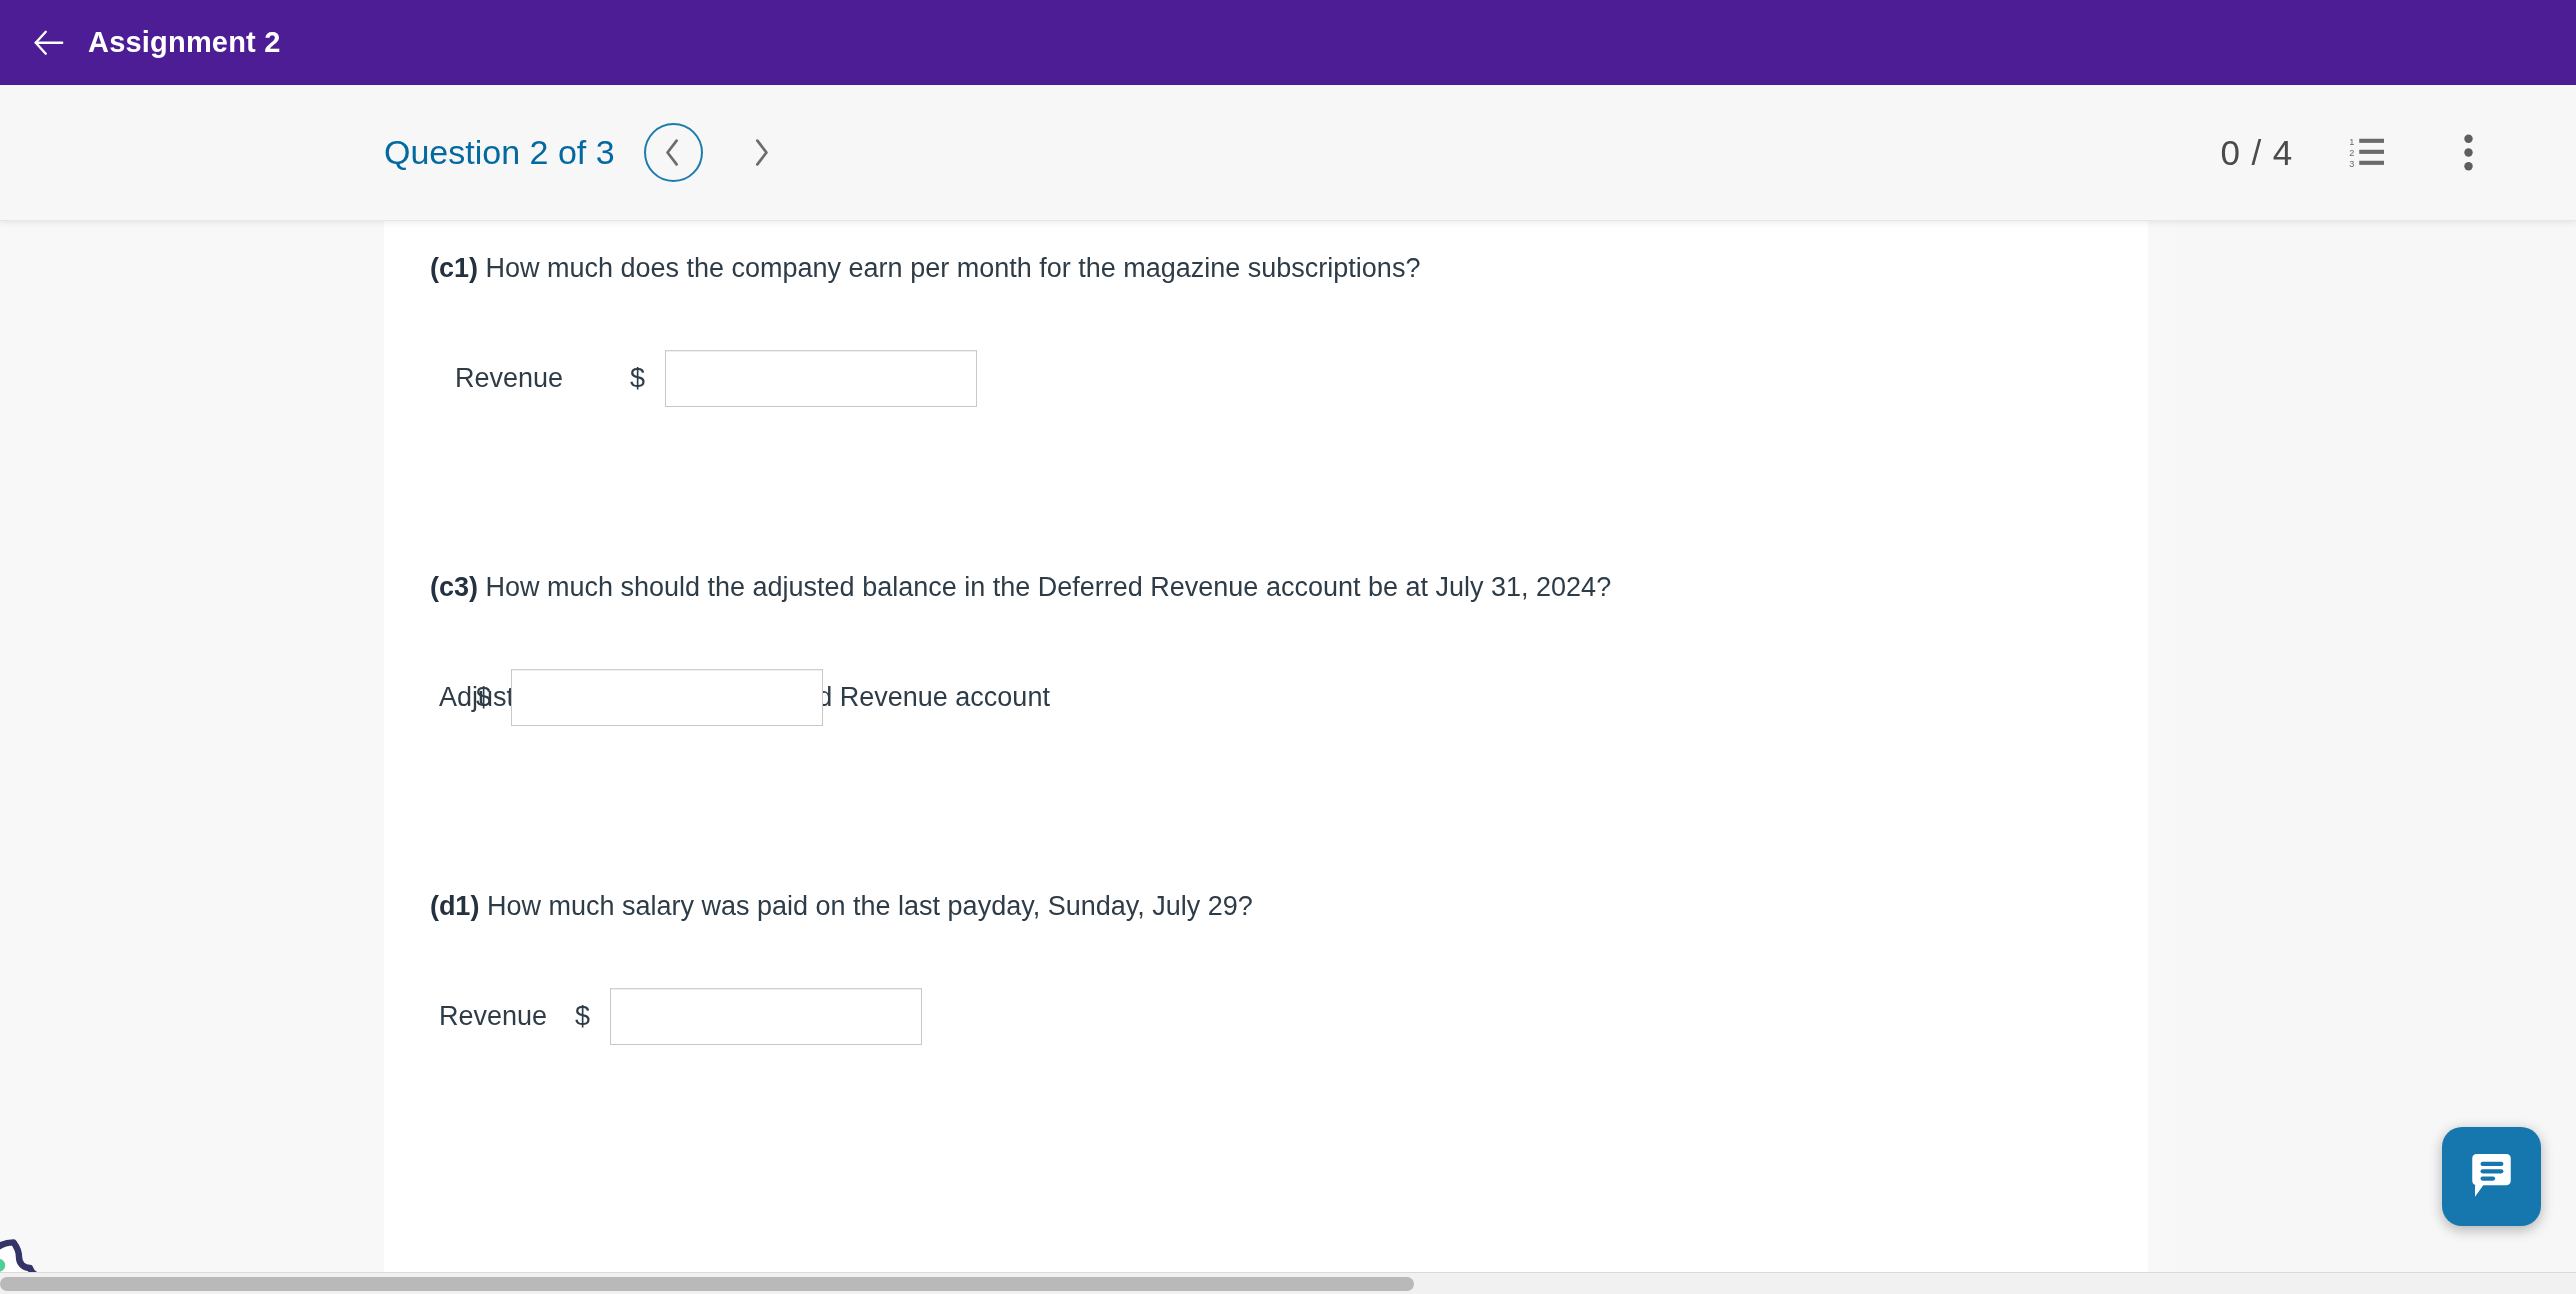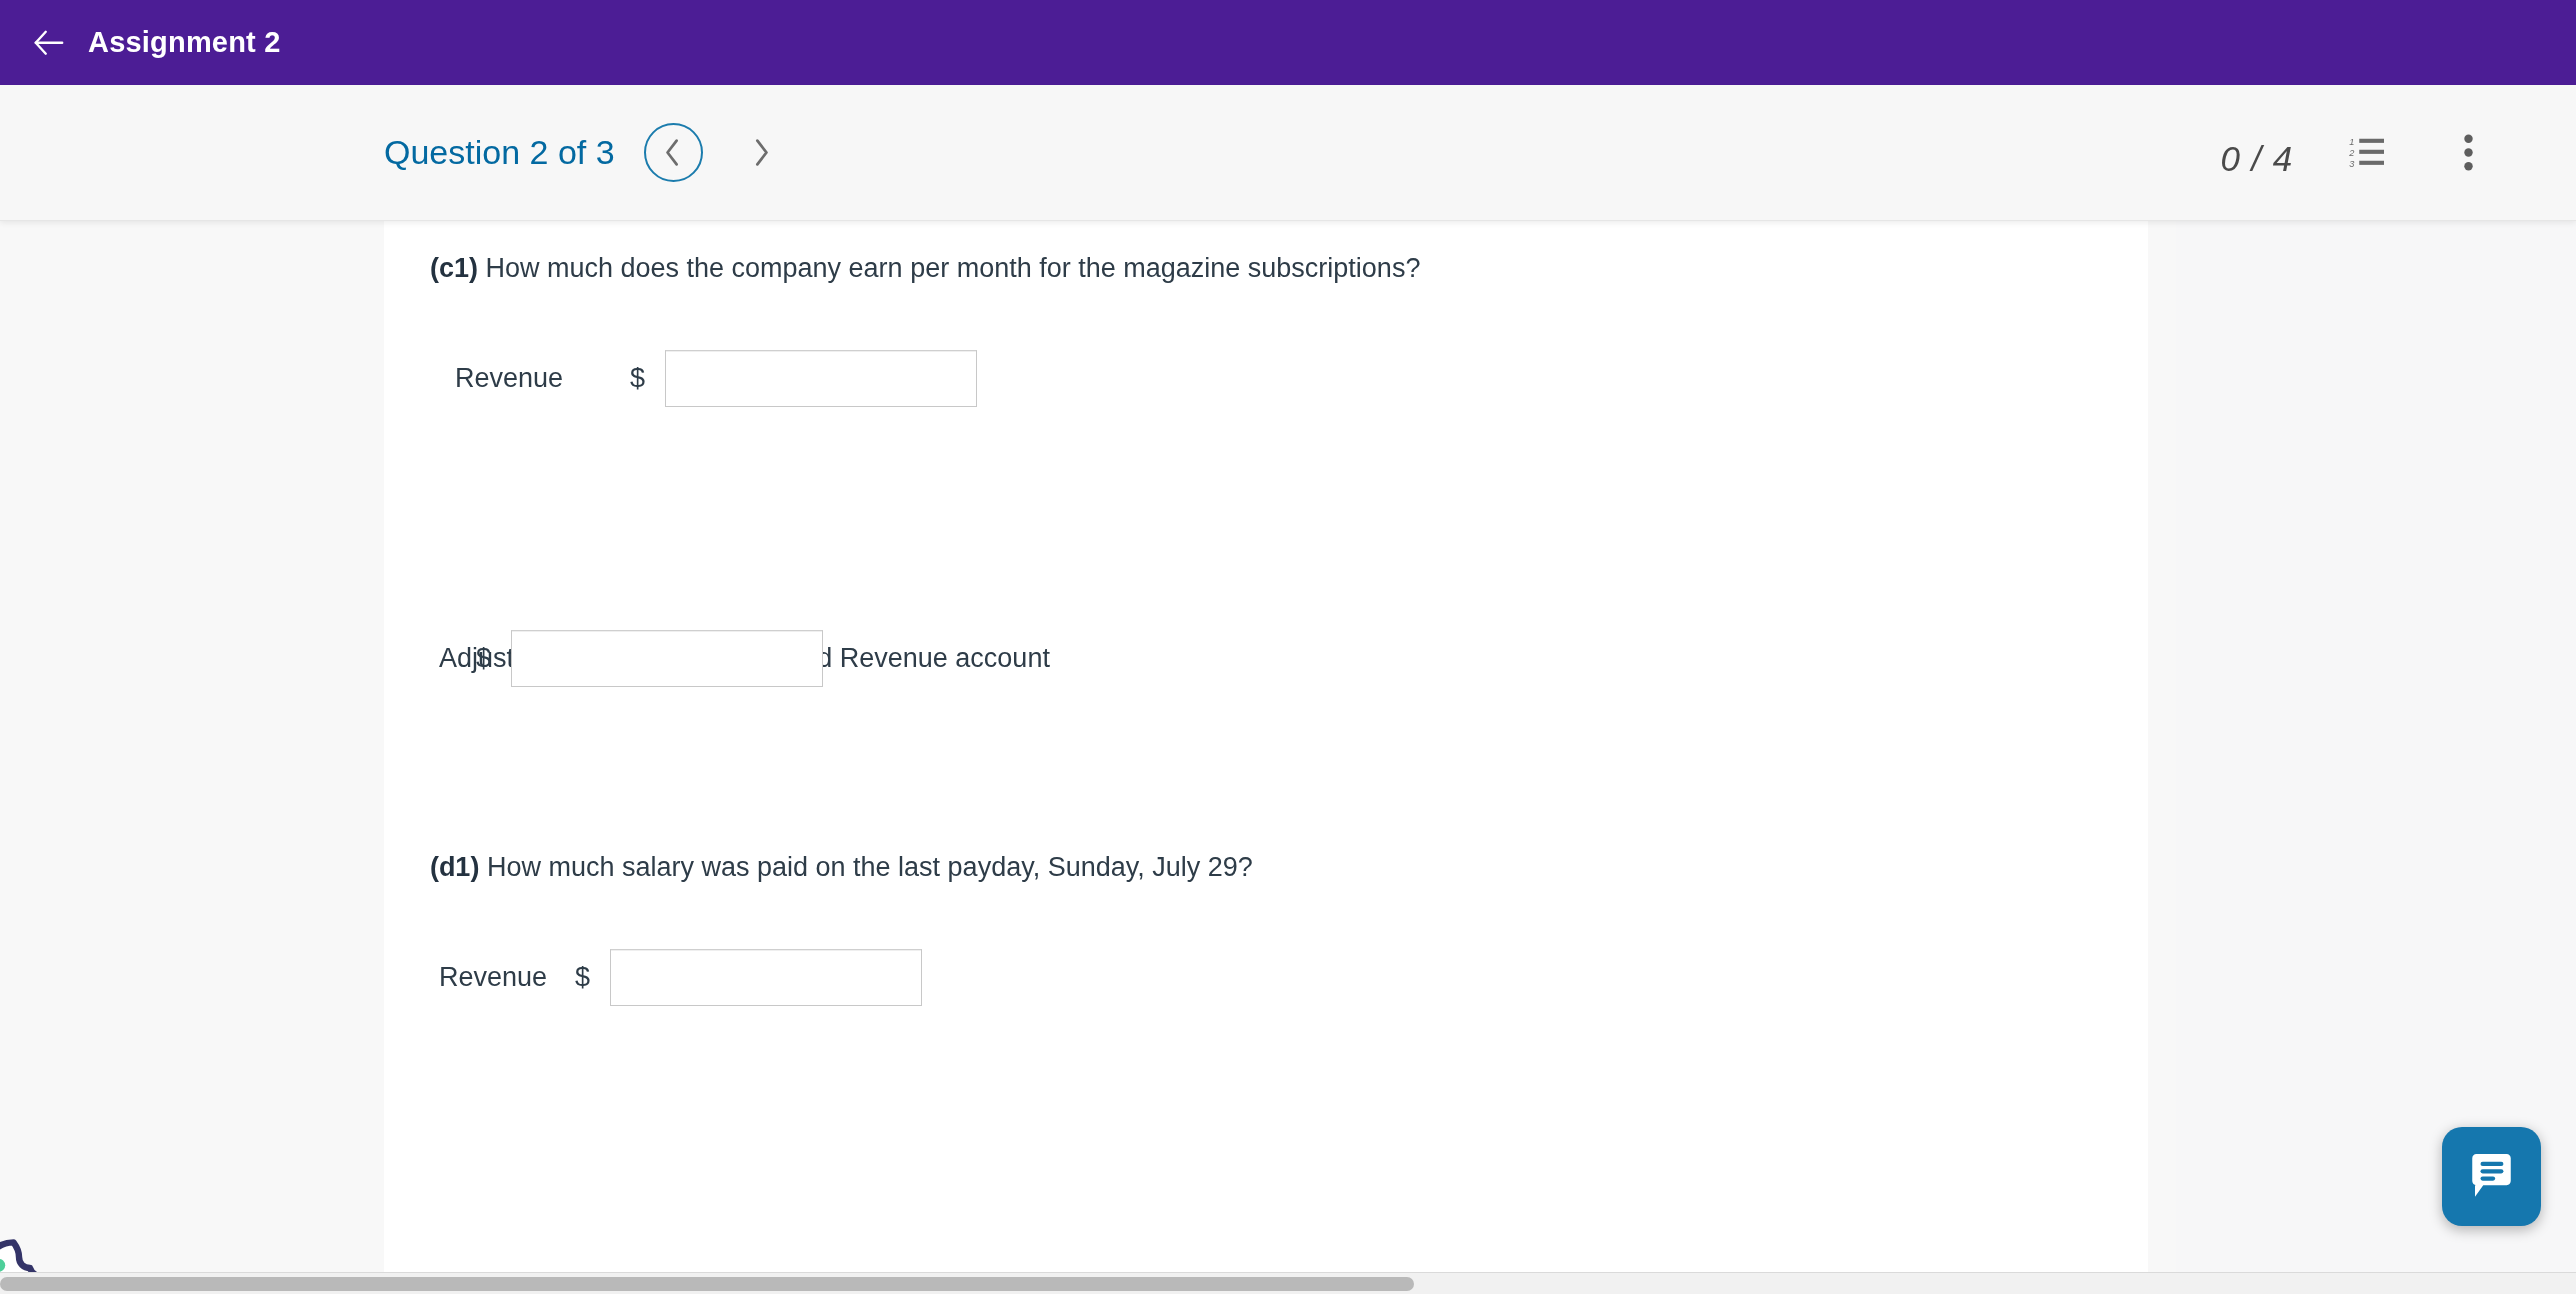--- a/index.html
+++ b/index.html
@@ -55,21 +55,21 @@
   .nav-arrow {
     width: 59px; height: 59px;
     margin-left: 29px;
     display: flex; align-items: center; justify-content: center;
     cursor: pointer;
     border-radius: 50%;
   }
   .nav-arrow.focused { border: 2.8px solid #1b7cad; }
   .nav-right {
     margin-left: auto; margin-right: 81px;
-    display: flex; align-items: flex-end; font-style: italic;
+    display: flex; align-items: center;
   }
   .score {
     font-size: 35px; color: #4a4a4a; font-weight: 400;
     letter-spacing: 0.9px; white-space: nowrap;
   }
   .nav-icon-btn {
     width: 53px; height: 53px; margin-left: 48px;
     display: flex; align-items: center; justify-content: center;
     cursor: pointer; border-radius: 5.5px;
   }
@@ -245,20 +245,23 @@
             <span class="answer-label">Revenue</span>
             <span class="dollar">$</span>
             <input class="field" type="text" placeholder="" style="">
           </div>
         </div>
 
         <div class="gap-lg"></div>
         <div class="gap-sm"></div>
 
         <div class="qblock">
+          <div class="qtext">
+            <span class="qlabel">(c3)</span><span> How much should the adjusted balance in the Deferred Revenue account be at July 31, 2024?</span>
+          </div>
           <div class="gap-sm"></div>
           <div class="answer-row row-c3">
             <span class="answer-label">Adjusted balance in the Deferred Revenue account</span>
             <span class="dollar">$</span>
             <input class="field" type="text" placeholder="" style="">
           </div>
         </div>
 
         <div class="gap-lg"></div>
         <div class="gap-sm"></div>

